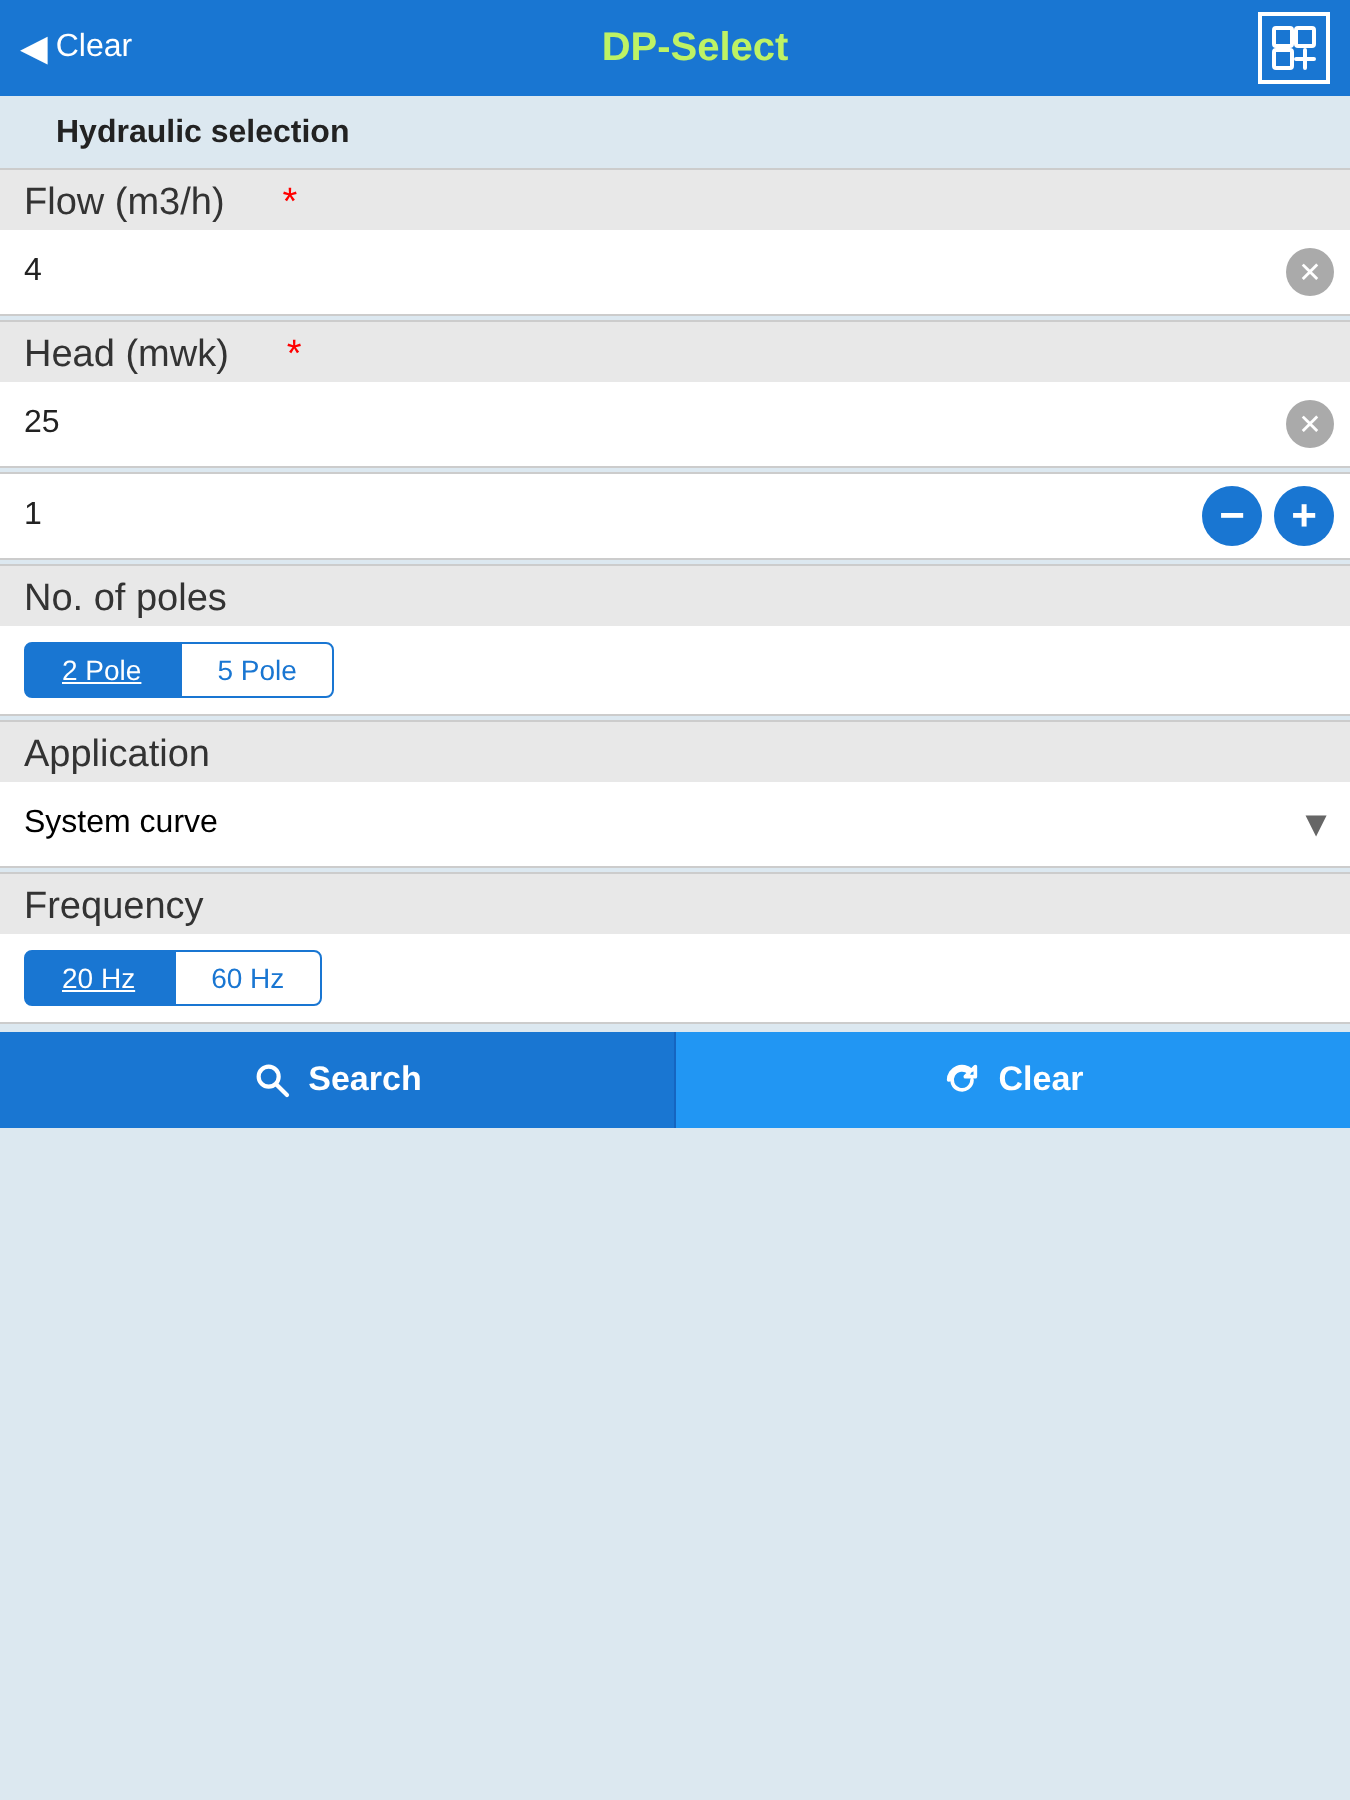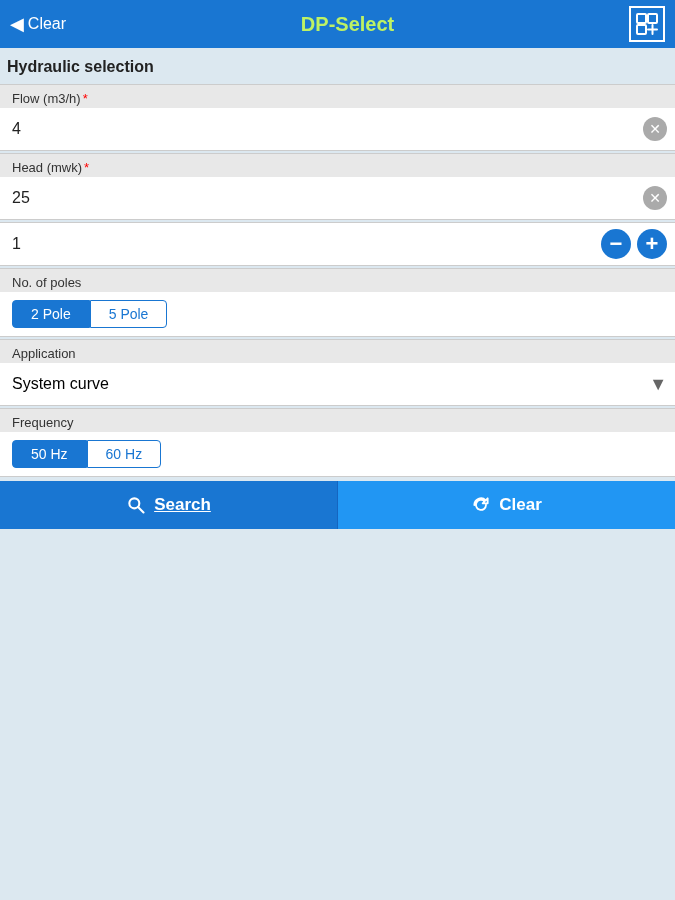--- a/index.html
+++ b/index.html
@@ -54,36 +54,37 @@
     
     .page-content {
       background-color: #dce8f0;
       padding: 0;
     }
 
     .section-title {
       font-size: 16px;
       font-weight: bold;
       color: #222;
-      padding: 10px 7px 8px;
+      padding: 10px 28px 8px;
     }
 
     
     .field-group {
       background-color: #e8e8e8;
       border-top: 1px solid #ccc;
       border-bottom: 1px solid #ccc;
       margin-bottom: 2px;
     }
     .field-label {
-      font-size: 13px;
+      font-size: 19px;
       color: #333;
       padding: 6px 12px 2px;
       display: flex;
       align-items: center;
+      gap: 27px;
     }
     .field-label .required {
       color: red;
       margin-left: 2px;
     }
     .field-input-row {
       background-color: white;
       display: flex;
       align-items: center;
       padding: 0 8px;
@@ -157,20 +158,21 @@
       cursor: pointer;
       background-color: white;
       color: #1976d2;
     }
     .toggle-btn.active {
       background-color: #1976d2;
       color: white;
     }
     .toggle-btn:first-child {
       border-radius: 4px 0 0 4px;
+      text-decoration: underline;
     }
     .toggle-btn:last-child {
       border-radius: 0 4px 4px 0;
     }
 
     
     .dropdown-row {
       background-color: white;
       display: flex;
       align-items: center;
@@ -201,21 +203,20 @@
       font-weight: bold;
       color: white;
       cursor: pointer;
       display: flex;
       align-items: center;
       justify-content: center;
       gap: 8px;
     }
     .action-btn.search-btn {
       background-color: #1976d2;
-      text-decoration: underline;
     }
     .action-btn.clear-action-btn {
       background-color: #2196f3;
       border-left: 1px solid #1565c0;
     }
     .search-icon-svg {
       width: 20px;
       height: 20px;
     }
     .refresh-icon-svg {
@@ -288,21 +289,21 @@
     <div class="field-label">Application</div>
     <div class="dropdown-row">
       <div class="dropdown-value">System curve</div>
       <span class="dropdown-arrow">▼</span>
     </div>
   </div>
 
   <div class="field-group">
     <div class="field-label">Frequency</div>
     <div class="toggle-row">
-      <button class="toggle-btn active">50 Hz</button>
+      <button class="toggle-btn active">20 Hz</button>
       <button class="toggle-btn">60 Hz</button>
     </div>
   </div>
 
   <div class="action-row">
     <button class="action-btn search-btn">
       <svg class="search-icon-svg" viewBox="0 0 24 24" fill="none" xmlns="http://www.w3.org/2000/svg">
         <circle cx="10" cy="10" r="6" stroke="white" stroke-width="2.5" fill="none"></circle>
         <line x1="14.5" y1="14.5" x2="21" y2="21" stroke="white" stroke-width="2.5" stroke-linecap="round"></line>
       </svg>

